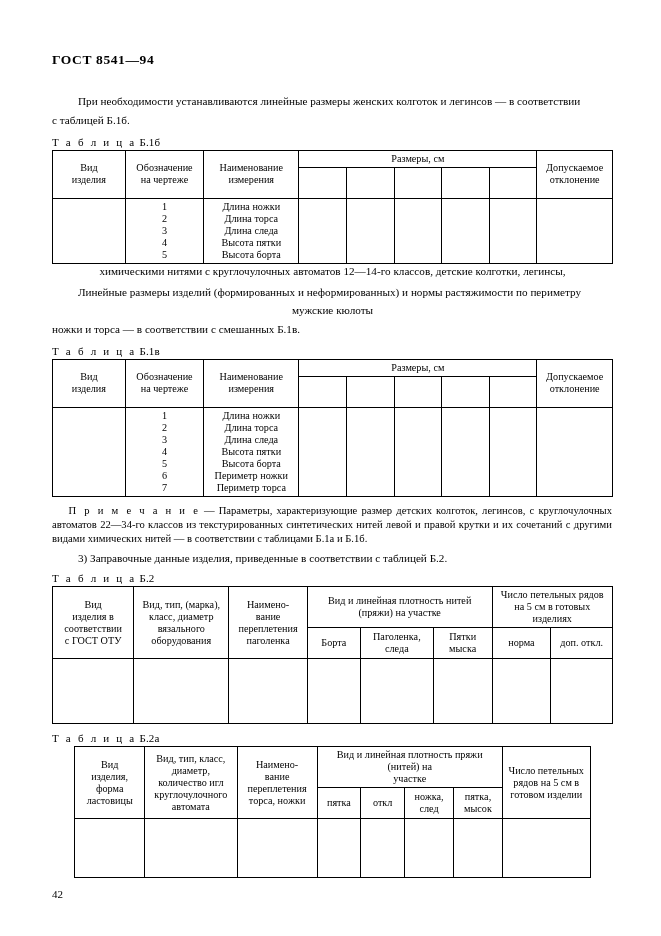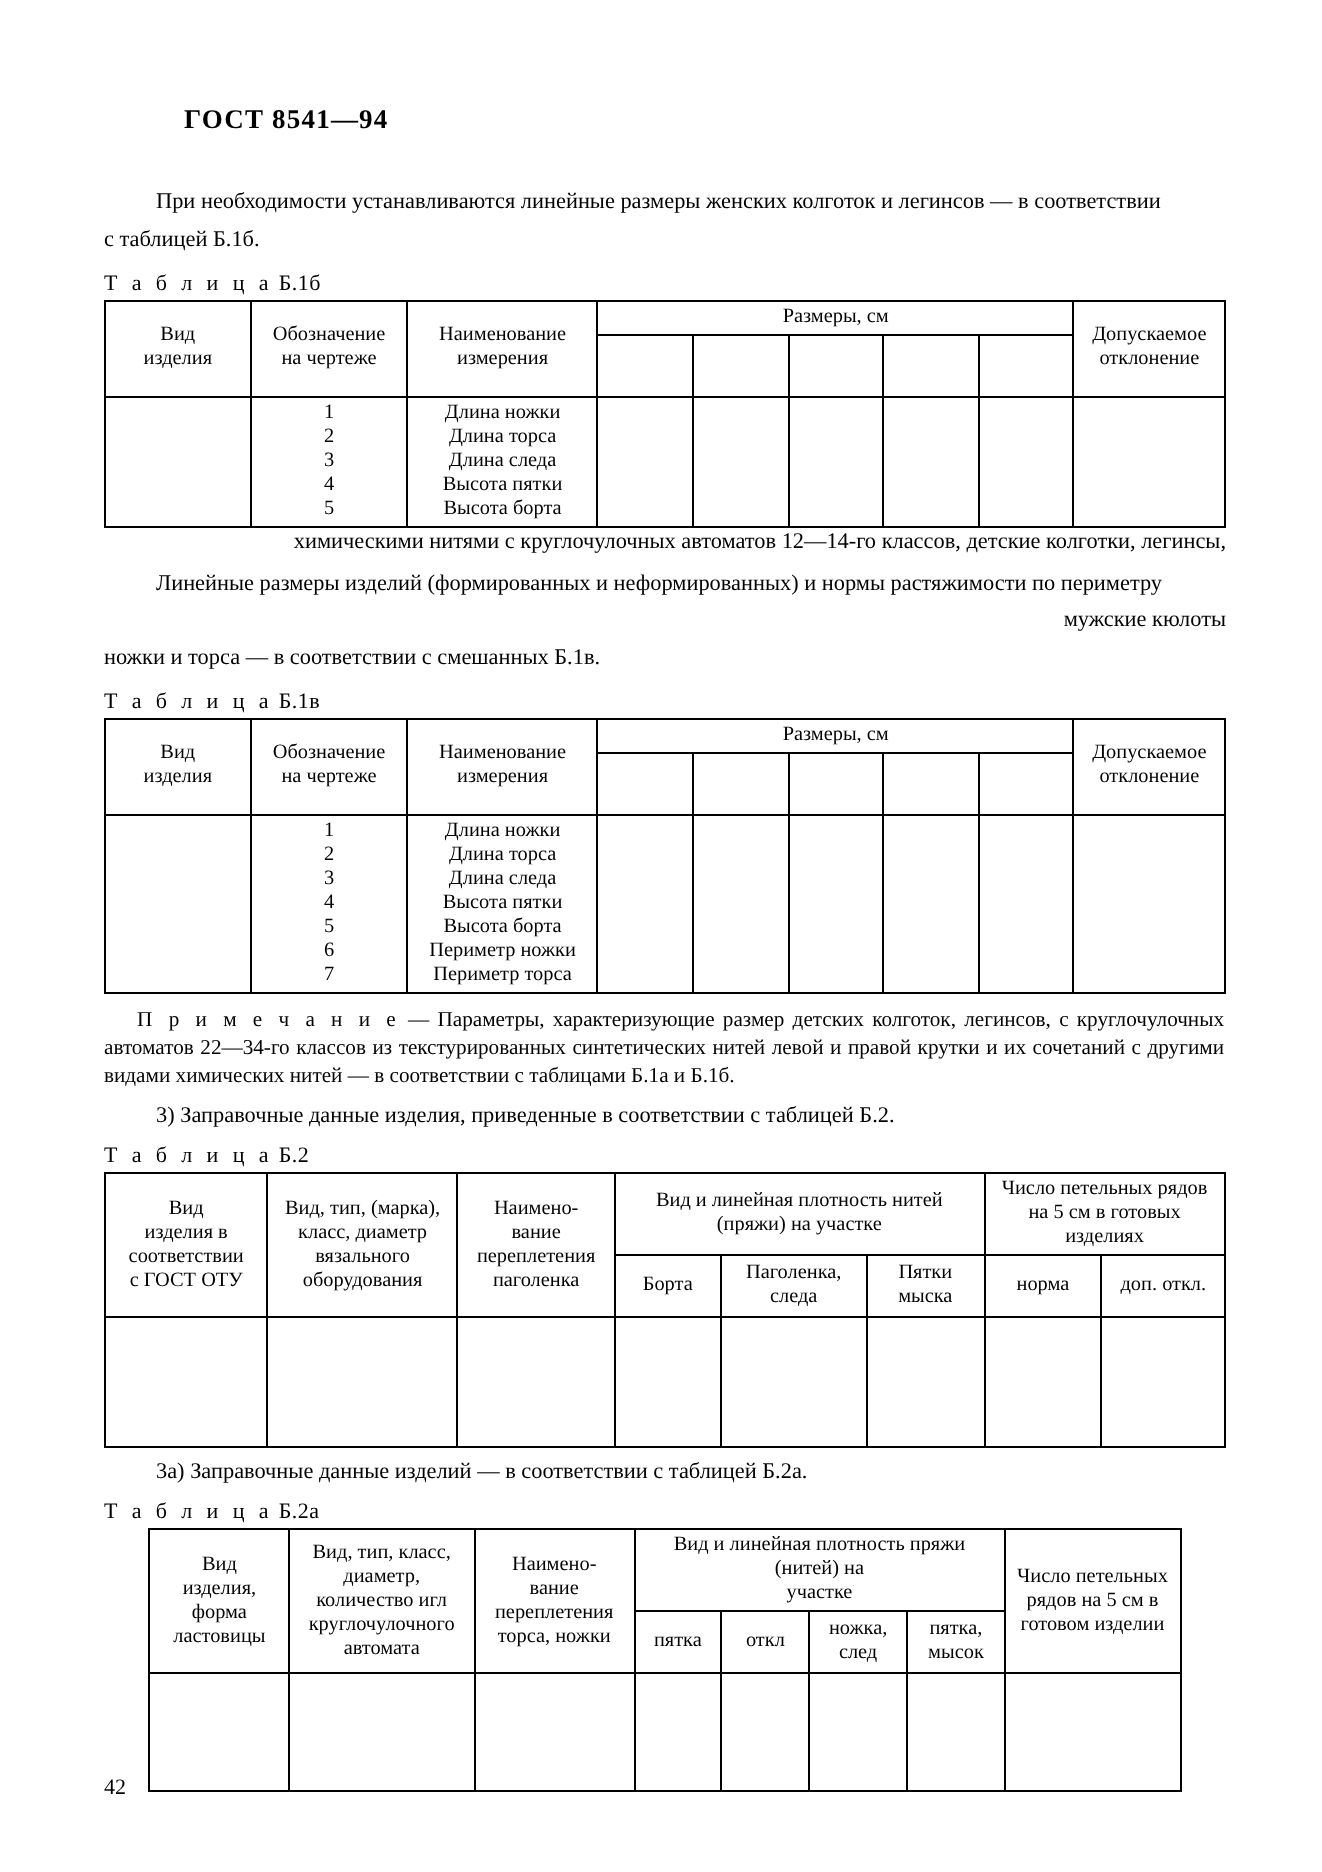--- a/index.html
+++ b/index.html
@@ -21,33 +21,32 @@
     height: 936px;
     box-sizing: border-box;
     padding: 52px 48px 0 52px;
   }
   .doc-header {
     font-family: "Liberation Serif", serif;
     font-size: 13.5px;
     font-weight: bold;
     letter-spacing: 0.6px;
     margin-bottom: 26px;
-    margin-left: 40px;
   }
   p.para {
     font-size: 11.2px;
     line-height: 1.32;
     margin: 0 0 4px 0;
     text-align: justify;
   }
   p.indent {
     text-indent: 26px;
   }
   p.center {
-    text-align: right;
+    text-align: center;
     text-indent: 0;
   }
   .tbl-caption {
     font-size: 11px;
     margin: 8px 0 2px 0;
     letter-spacing: 0.2px;
   }
   .sp {
     letter-spacing: 2.2px;
   }
@@ -345,21 +344,20 @@
       <td class="blank">&nbsp;</td>
       <td class="blank">&nbsp;</td>
       <td class="blank">&nbsp;</td>
       <td class="blank">&nbsp;</td>
       <td class="blank">&nbsp;</td>
       <td class="blank">&nbsp;</td>
     </tr>
   </tbody>
     </table>
 
-  <p class="list-item">3а)  Заправочные данные изделий — в соответствии с таблицей Б.2а.</p>
 
   <div class="tbl-caption">
     <span class="sp">Т а б л и ц а</span>
     <span>Б.2а</span>
   </div>
 
   <table class="grid" style="width:92%; margin-left:4%;">
     <colgroup>
       <col style="width:13.5%">
         <col style="width:18%">

